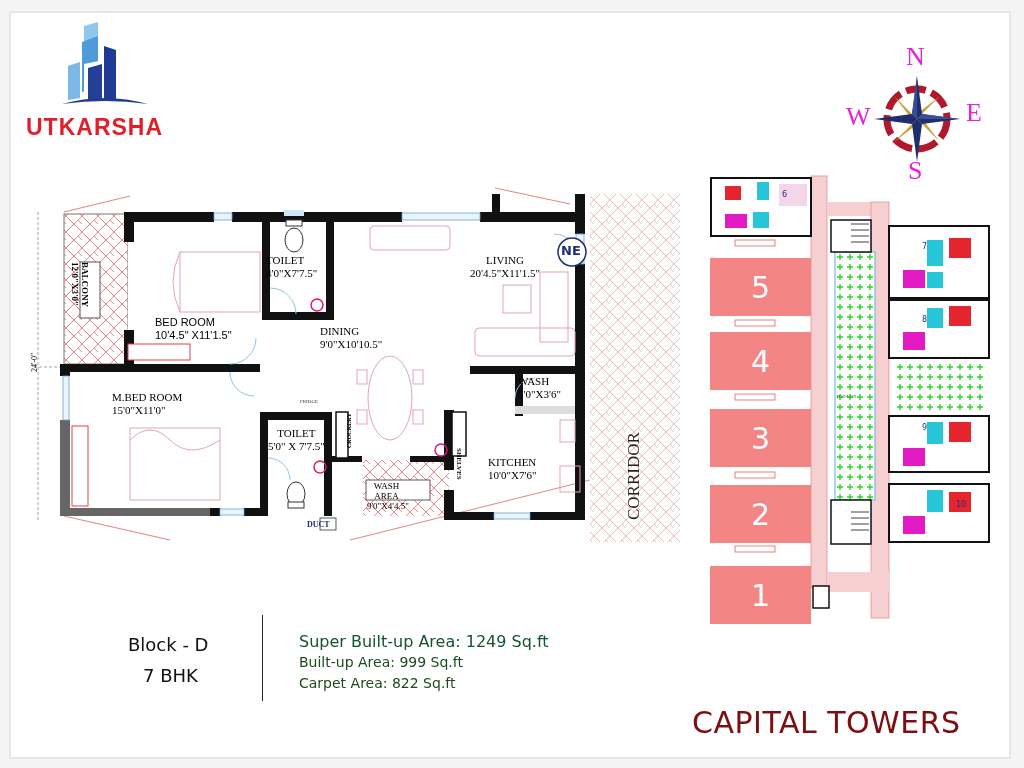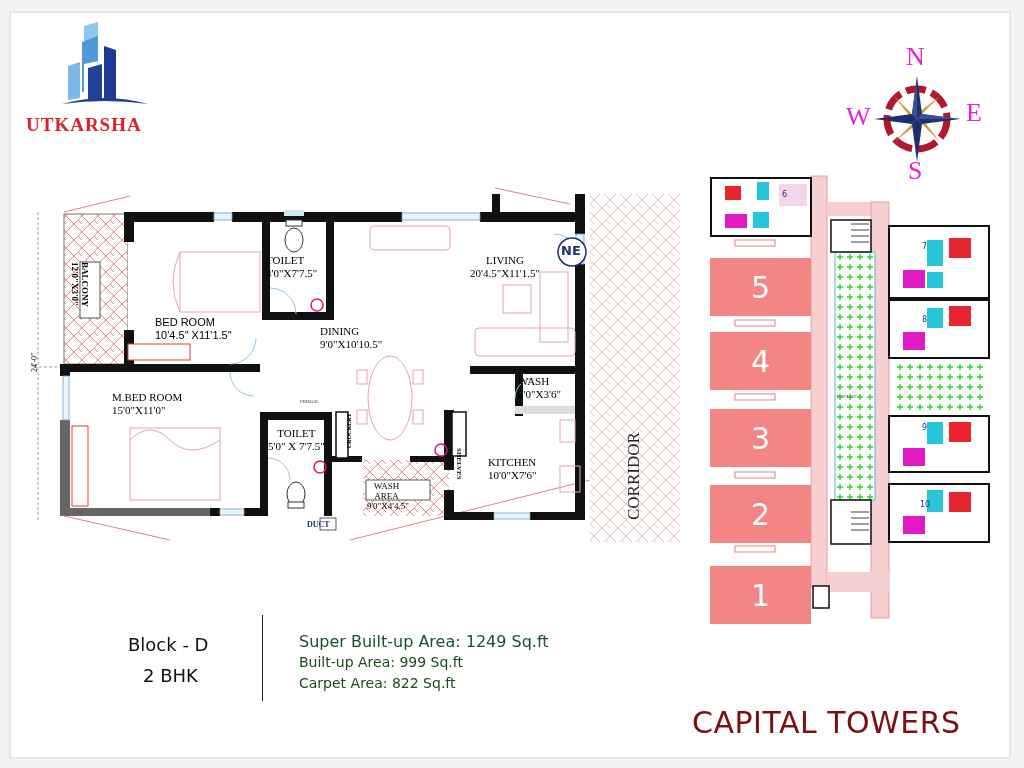--- a/index.html
+++ b/index.html
@@ -1,19 +1,19 @@
 <!DOCTYPE html>
 <html><head>
 <meta charset="utf-8">
 <style>
   html, body { margin:0; padding:0; background:#f4f4f4; }
   body { width:1024px; height:768px; position:relative; overflow:hidden; font-family:"DejaVu Sans", sans-serif; }
   .sheet { position:absolute; left:9px; top:11px; width:1002px; height:748px; background:#ffffff; border:2px solid #e6e6e6; box-sizing:border-box; }
   .abs { position:absolute; }
-  .logo-text { position:absolute; left:26px; top:114px; font-family:Liberation Serif, serif; font-weight:bold; font-size:19px; letter-spacing:1px; color:#e01f2a; }
+  .logo-text { position:absolute; left:26px; top:114px; font-family:Liberation Sans, sans-serif; font-weight:bold; font-size:23px; letter-spacing:1px; color:#e01f2a; }
   .compass-letter { position:absolute; font-family:"Liberation Serif", serif; font-size:26px; color:#ea1fd8; }
   .block-id { position:absolute; left:128px; top:634px; font-family:"DejaVu Sans", sans-serif; font-size:18px; color:#111; }
   .bhk { position:absolute; left:143px; top:665px; font-family:"DejaVu Sans", sans-serif; font-size:18px; color:#111; }
   .vdivider { position:absolute; left:262px; top:615px; width:1px; height:86px; background:#222; }
   .area-super { position:absolute; left:299px; top:632px; font-family:"DejaVu Sans", sans-serif; font-size:16px; color:#14532d; }
   .area-line { position:absolute; left:299px; font-family:"DejaVu Sans", sans-serif; font-size:14px; color:#1c4a1c; }
   .project-title { position:absolute; left:692px; top:705px; font-family:"DejaVu Sans", sans-serif; font-size:30px; color:#7d0f12; letter-spacing:0.5px; }
   .block-tile { position:absolute; left:710px; width:101px; background:#f48585; color:#fff; font-family:"DejaVu Sans", sans-serif; font-size:30px; display:flex; align-items:center; justify-content:center; }
 </style>
 </head>
@@ -316,23 +316,23 @@
 <div class="block-tile" style="top:258px;height:58px;">5</div>
 <div class="block-tile" style="top:332px;height:58px;">4</div>
 <div class="block-tile" style="top:409px;height:58px;">3</div>
 <div class="block-tile" style="top:485px;height:58px;">2</div>
 <div class="block-tile" style="top:566px;height:58px;">1</div>
 
 <div class="abs" style="left:782px;top:190px;font-size:8px;color:#1f2f8e;font-family:'DejaVu Sans',sans-serif;">6</div>
 <div class="abs" style="left:922px;top:242px;font-size:8px;color:#1f2f8e;font-family:'DejaVu Sans',sans-serif;">7</div>
 <div class="abs" style="left:922px;top:315px;font-size:8px;color:#1f2f8e;font-family:'DejaVu Sans',sans-serif;">8</div>
 <div class="abs" style="left:922px;top:423px;font-size:8px;color:#1f2f8e;font-family:'DejaVu Sans',sans-serif;">9</div>
-<div class="abs" style="left:920px;top:500px;font-size:8px;color:#1f2f8e;font-family:'DejaVu Sans',sans-serif;">10</div>
+<div class="abs" style="left:956px;top:500px;font-size:8px;color:#1f2f8e;font-family:'DejaVu Sans',sans-serif;">10</div>
 <div class="abs" style="left:836px;top:394px;font-size:5px;color:#2a6a2a;font-family:'Liberation Serif',serif;">TOT-LOT</div>
 
 <div class="block-id">Block - D</div>
-<div class="bhk">2 BHK</div>
+<div class="bhk">7 BHK</div>
 <div class="vdivider"></div>
 <div class="area-super">Super Built-up Area: 1249 Sq.ft</div>
 <div class="area-line" style="top:654px;">Built-up Area: 999 Sq.ft</div>
 <div class="area-line" style="top:675px;">Carpet Area: 822 Sq.ft</div>
 
 <div class="project-title">CAPITAL TOWERS</div>
 
 </body></html>

